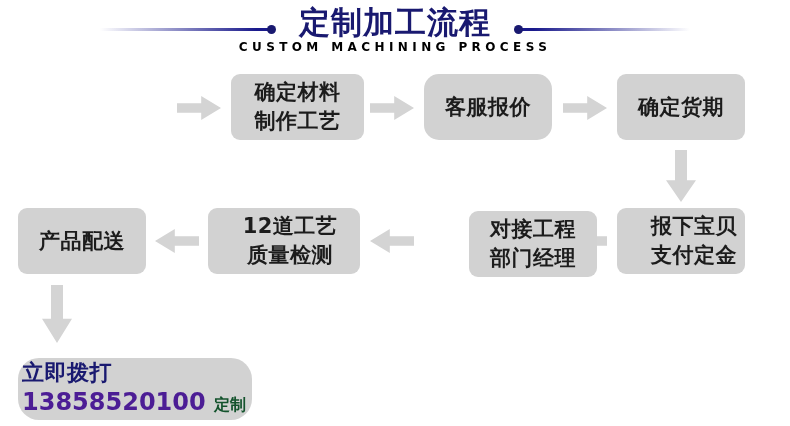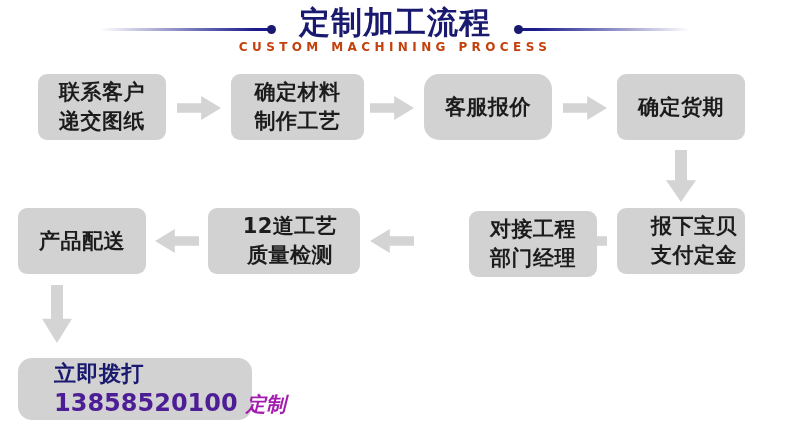--- a/index.html
+++ b/index.html
@@ -67,21 +67,21 @@
     font-family: Liberation Mono, monospace;
   }
   .hdr-sub {
     position: absolute;
     left: 0;
     top: 40px;
     width: 790px;
     text-align: center;
     font-size: 12px;
     font-weight: bold;
-    color: #c2410c;
+    color: #000000;
     letter-spacing: 4.4px;
     line-height: 14px;
     white-space: nowrap;
   }
 
   
   .box {
     position: absolute;
     background: #d2d2d2;
     border-radius: 9px;
@@ -111,63 +111,59 @@
     clip-path: polygon(100% 30%, 45% 30%, 45% 0%, 0% 50%, 45% 100%, 45% 70%, 100% 70%);
   }
   .arrow.down {
     clip-path: polygon(30% 0%, 70% 0%, 70% 58%, 100% 58%, 50% 100%, 0% 58%, 30% 58%);
   }
 
   
   .phone-box {
     position: absolute;
     background: #d2d2d2;
-    border-radius: 14px;
+    border-radius: 21px;
     display: flex;
     flex-direction: column;
     align-items: flex-start;
     justify-content: center;
-    padding-left: 36px;
+    padding-left: 4px;
     box-sizing: border-box;
   }
   .phone-l1 {
     font-size: 22px;
     font-weight: bold;
     color: #191970;
     line-height: 28px;
     white-space: nowrap;
     letter-spacing: 0.5px;
   }
   .phone-l2 {
     font-size: 24px;
     font-weight: bold;
     line-height: 30px;
     white-space: nowrap;
   }
   .phone-num { color: #4c1d95; letter-spacing: 0px; }
-  .phone-suffix { color: #a21caf; font-size: 20px; font-style: italic; }
+  .phone-suffix { color: #14532d; font-size: 16px; }
 </style>
 </head>
 <body>
 
 <div id="page">
 
   <div class="header">
     <div class="hdr-line left"></div>
     <div class="hdr-dot left"></div>
     <div class="hdr-line right"></div>
     <div class="hdr-dot right"></div>
     <div class="hdr-title">定制加工流程</div>
     <div class="hdr-sub">CUSTOM MACHINING PROCESS</div>
   </div>
 
-  <div class="box" style="left:38px; top:74px; width:128px; height:66px;">
-    <span class="ln">联系客户</span>
-    <span class="ln">递交图纸</span>
-  </div>
 
   <div class="arrow right" style="left:177px; top:96px; width:44px; height:24px;"></div>
 
   <div class="box" style="left:231px; top:74px; width:133px; height:66px;">
     <span class="ln">确定材料</span>
     <span class="ln">制作工艺</span>
   </div>
 
   <div class="arrow right" style="left:370px; top:96px; width:44px; height:24px;"></div>
 

